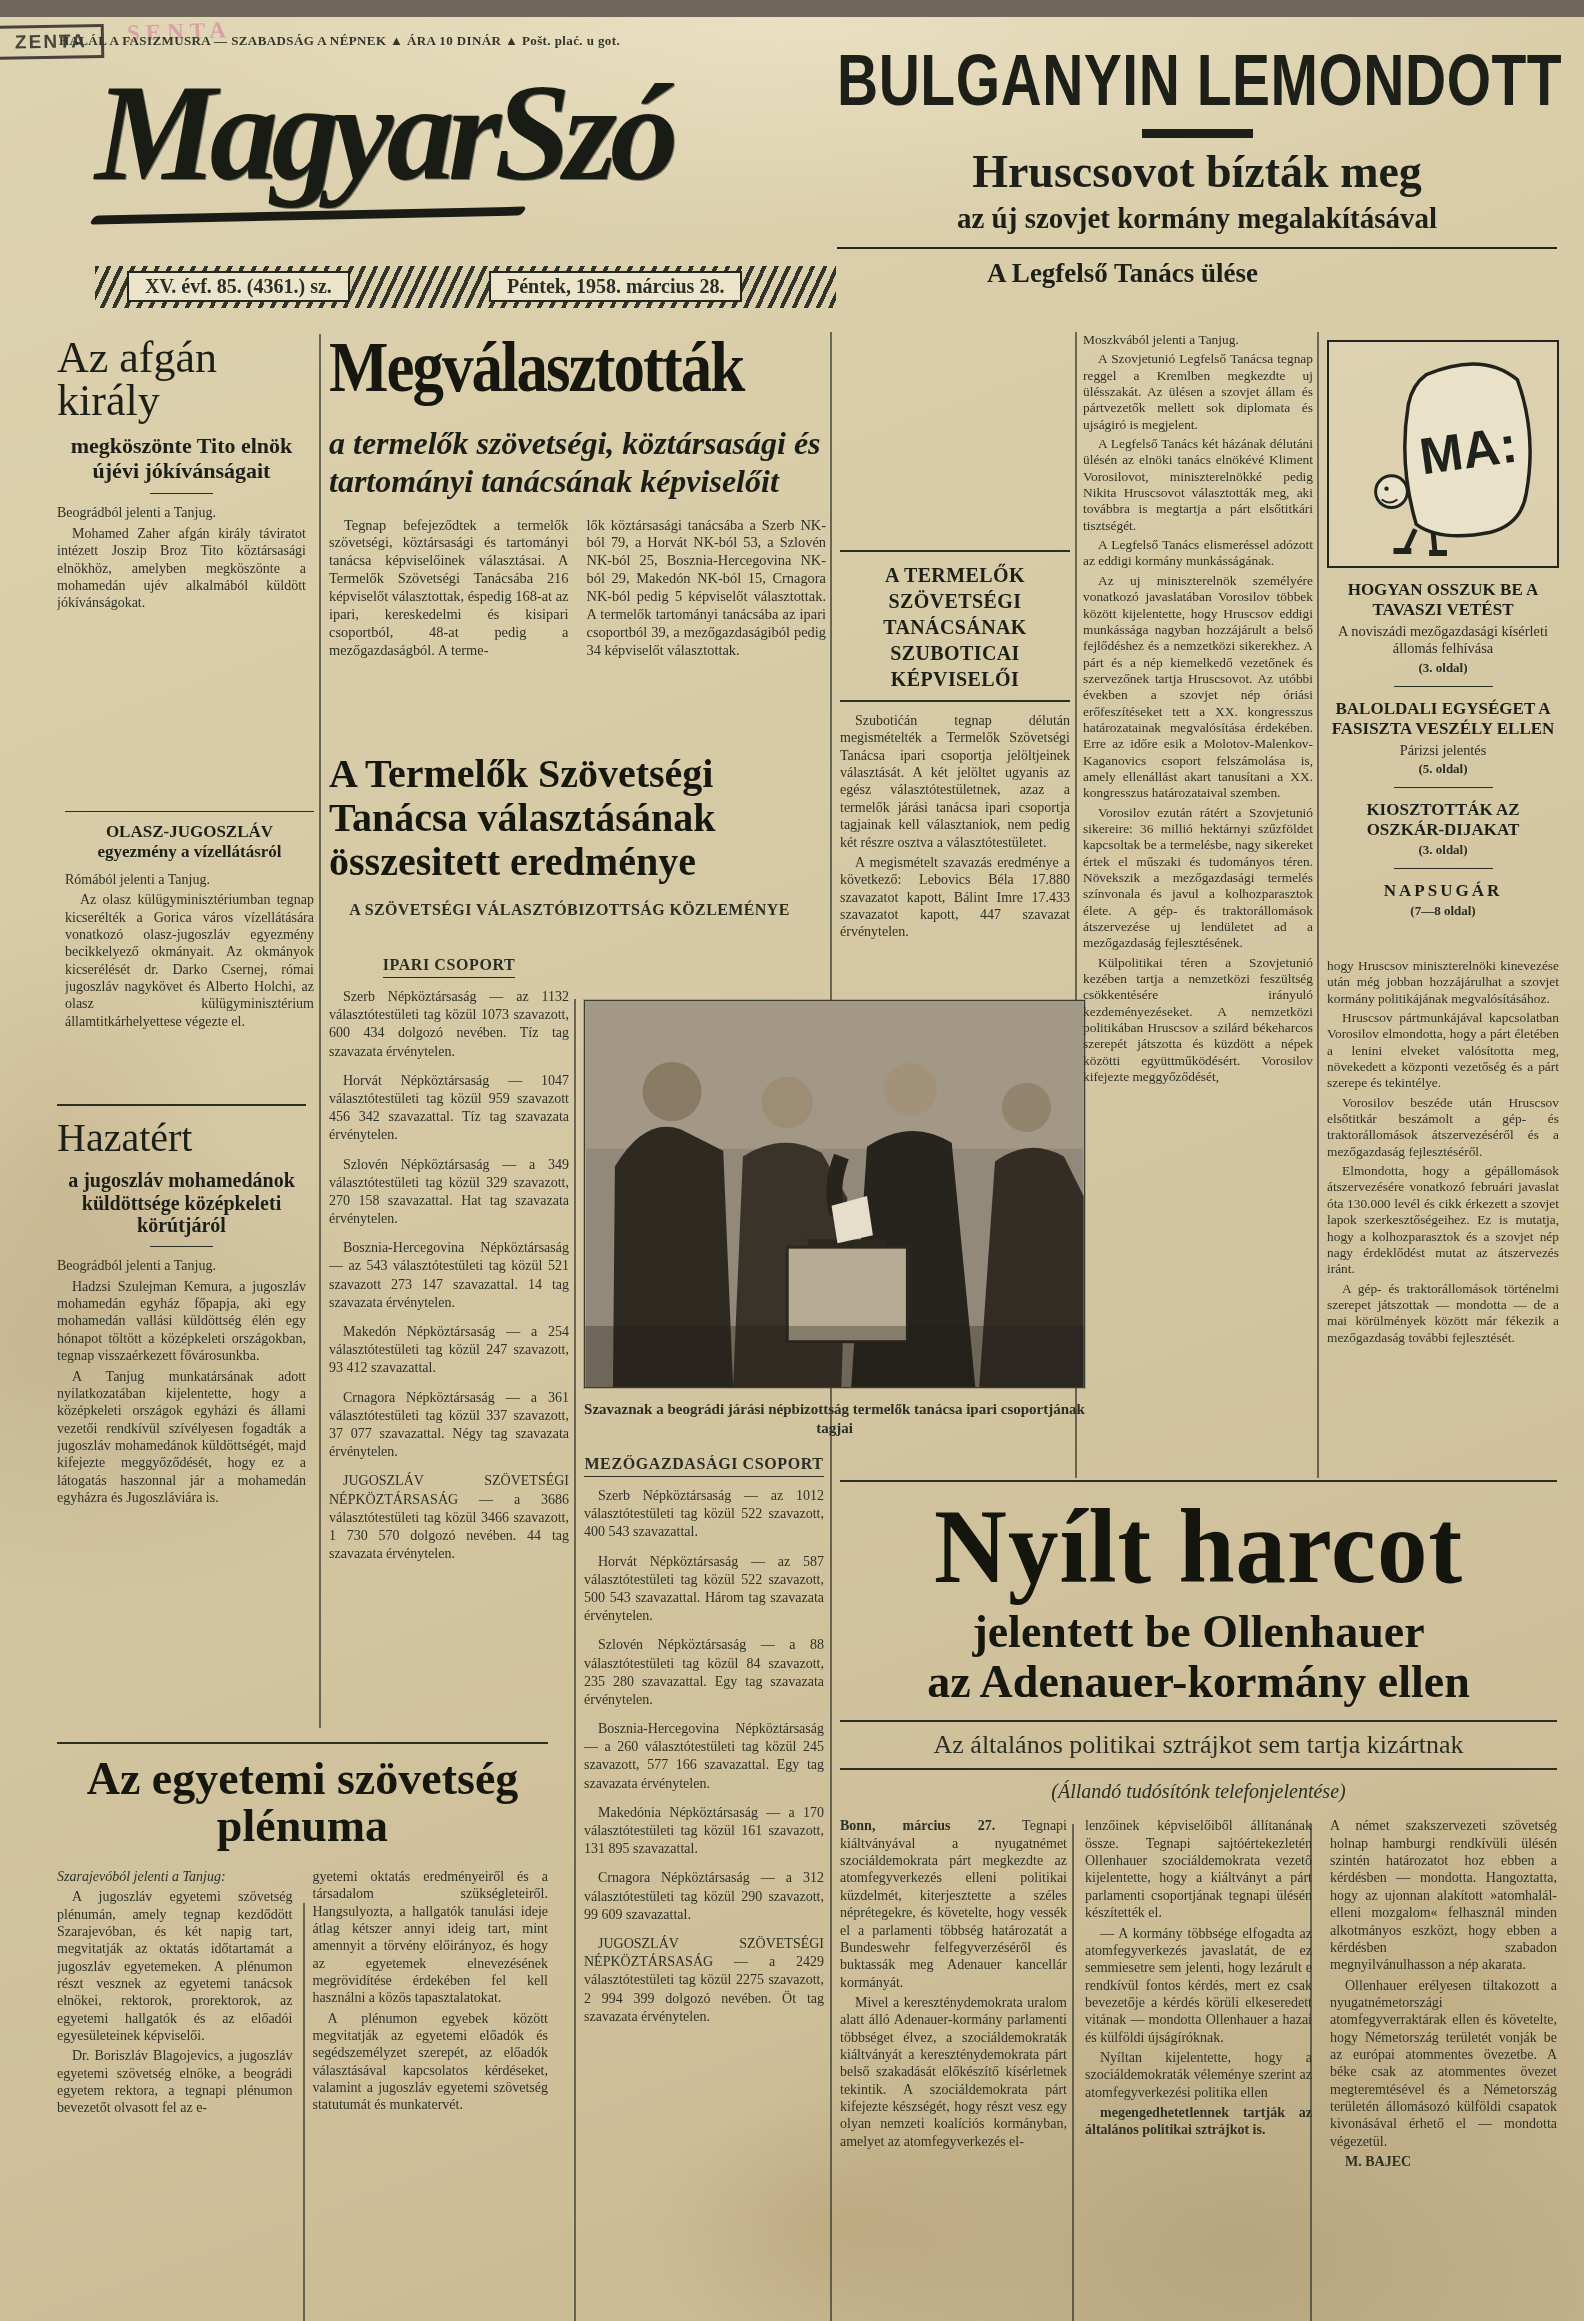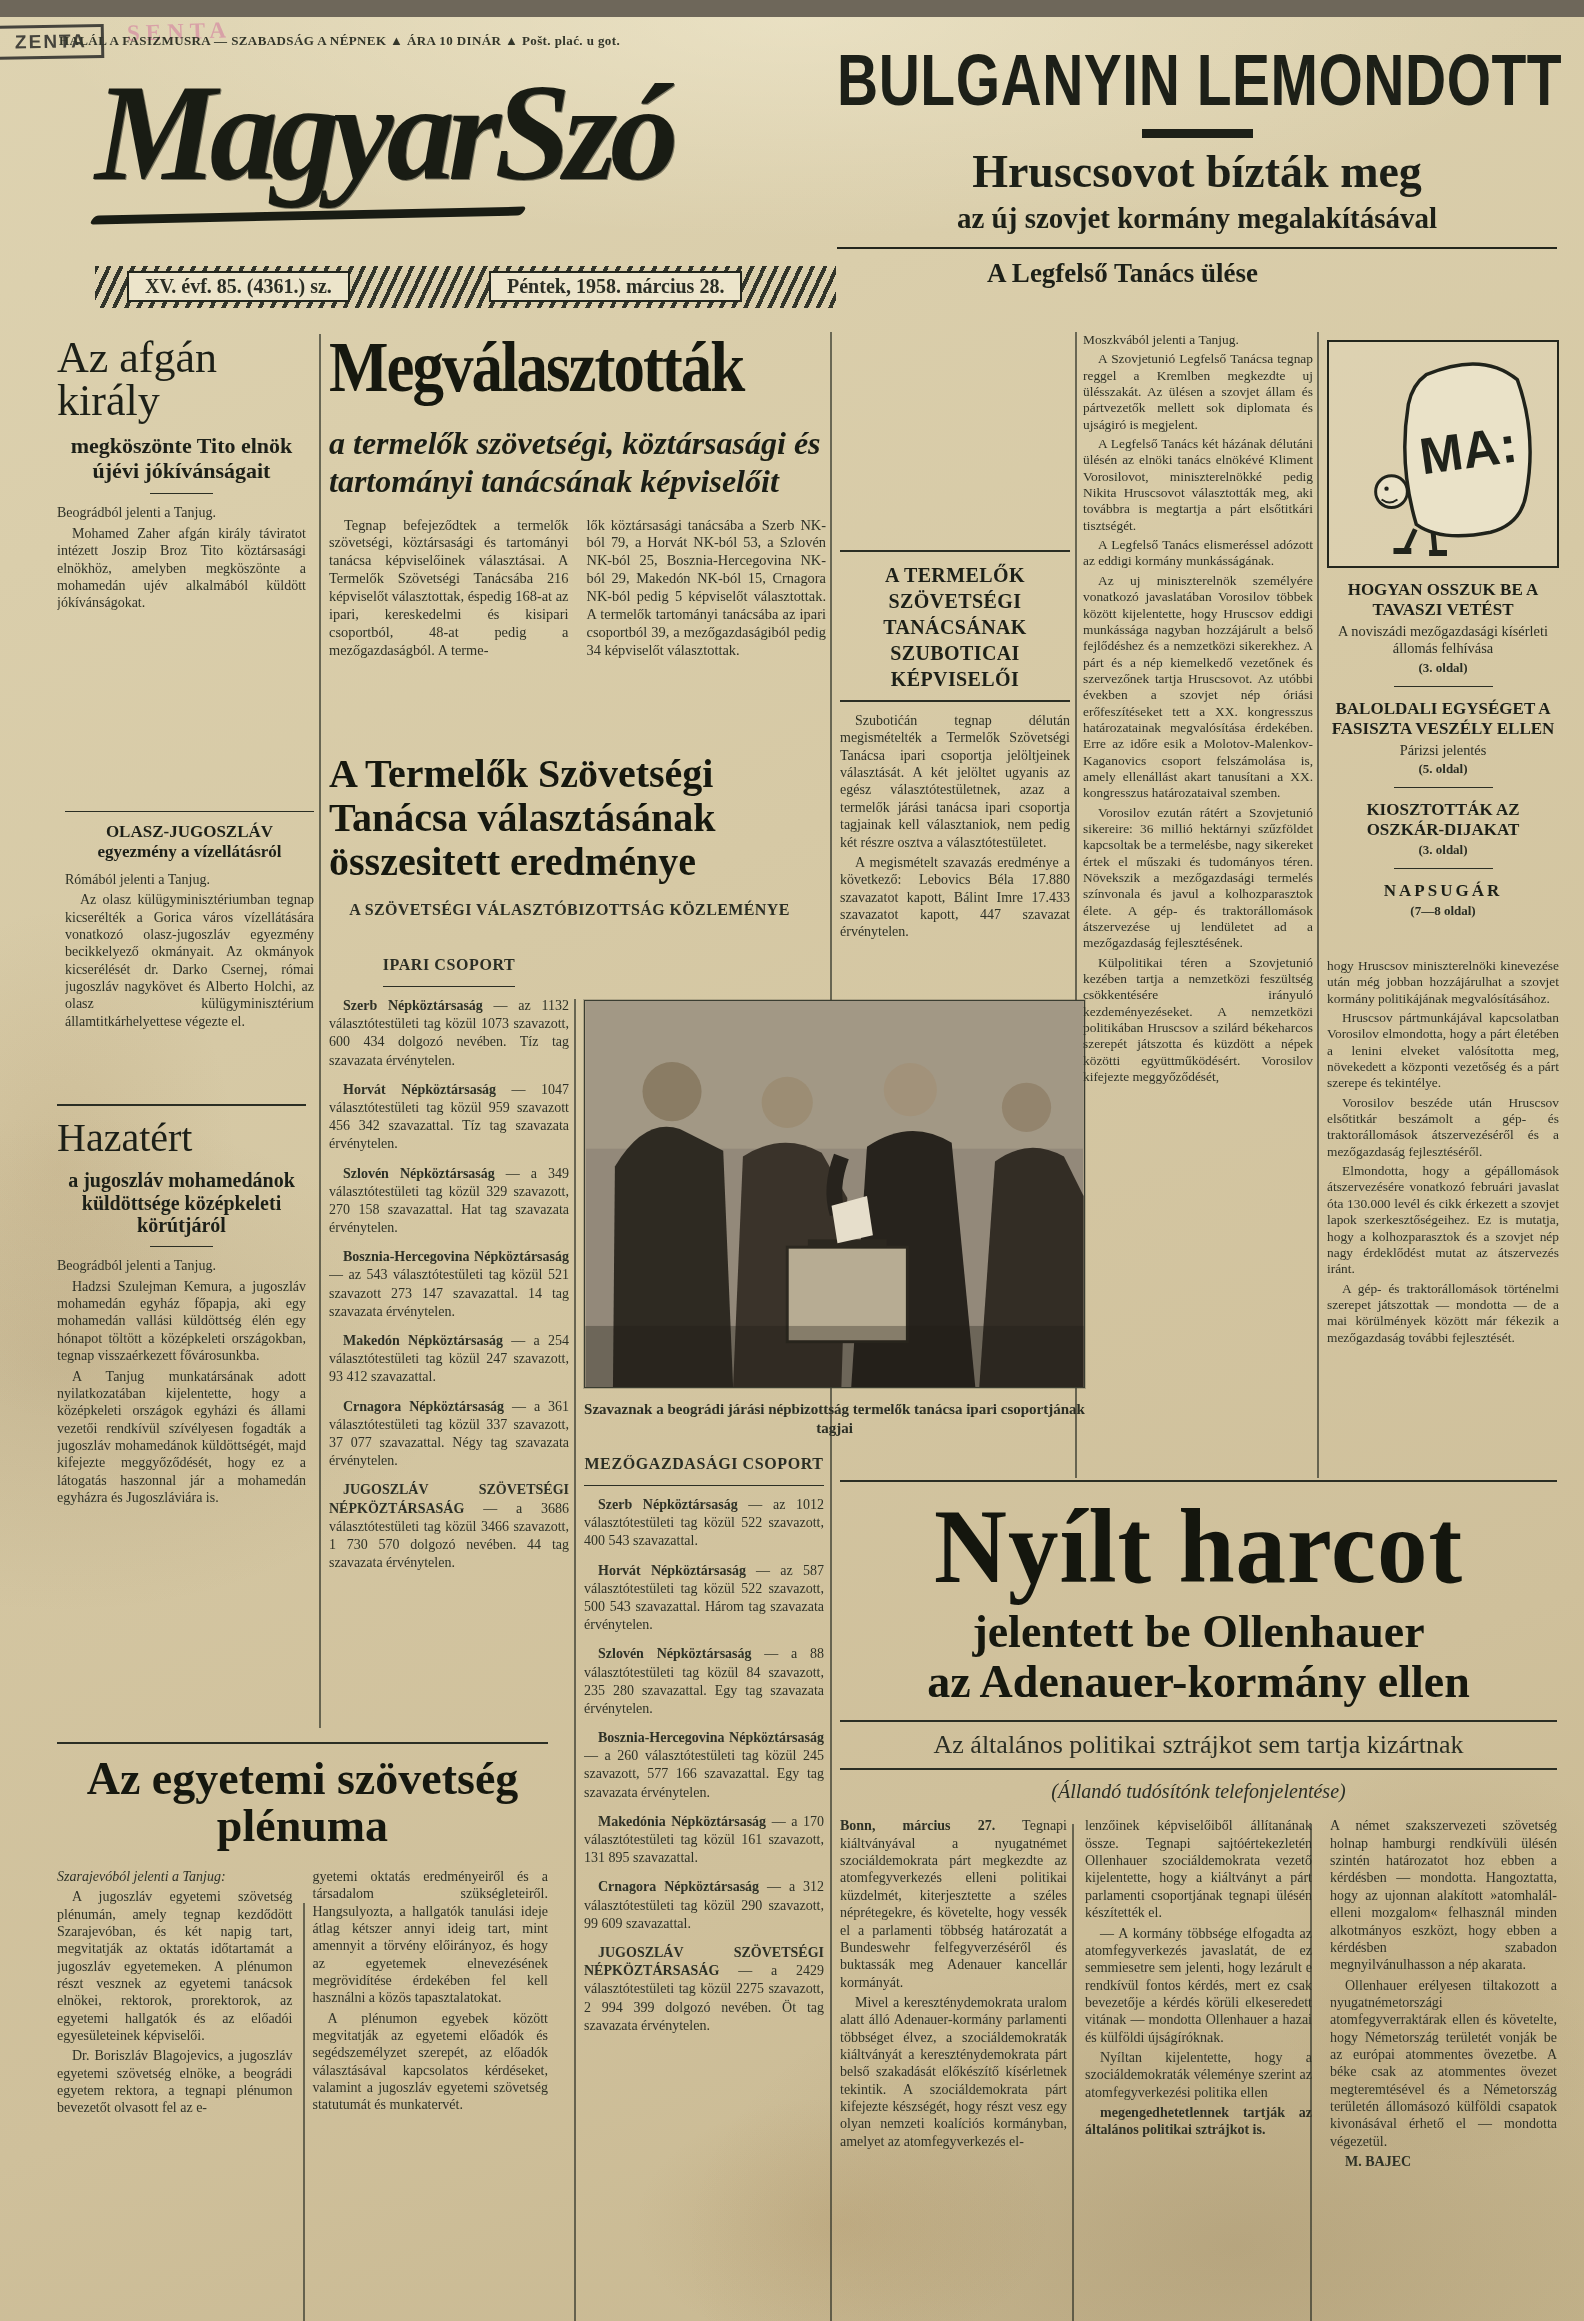--- a/index.html
+++ b/index.html
@@ -43,23 +43,23 @@
   .lead-rule{border-top:2.5px solid #23261d;margin-top:12px}
   .lead-kicker{font-size:27px;font-weight:bold;margin-top:9px;padding-right:149px}
 
   
   .bt p{font-size:14px;line-height:1.24;text-align:justify;text-indent:15px;margin:0 0 3px;
     color:#2e3126}
   .bt p.noind{text-indent:0}
   .bt p.ital{font-style:italic}
   .smallcol p{font-size:13.4px;line-height:1.22}
   .entry{font-size:14px;line-height:1.3;text-align:justify;text-indent:14px;margin:0 0 11px;color:#2e3126}
-  .entry b{font-weight:bold}
+  .entry b{font-weight:normal}
   .sec-title{font-size:16px;font-weight:bold;text-align:center;letter-spacing:0.6px;margin:0 0 10px}
-  .sec-title span{display:inline-block;border-bottom:1.5px solid #2b2e24;padding-bottom:12px}
+  .sec-title span{display:inline-block;border-bottom:1.5px solid #2b2e24;padding-bottom:3px}
 
   
   .h-big{font-size:44px;font-weight:normal;line-height:.98;color:#1d2018}
   .h-sub{font-size:22px;font-weight:bold;text-align:center;line-height:1.12;margin-top:12px;color:#1d2018}
   .short-rule{width:63px;border-top:1.5px solid #2b2e24;margin:10px auto}
   .h-med{font-size:17px;font-weight:bold;text-align:center;line-height:1.2;color:#1d2018;margin-bottom:8px}
   .blk-rule-top{border-top:2px solid #2b2e24;padding-top:12px}
   .blk-rule-thin{border-top:1px solid #2b2e24;padding-top:10px}
 
   

